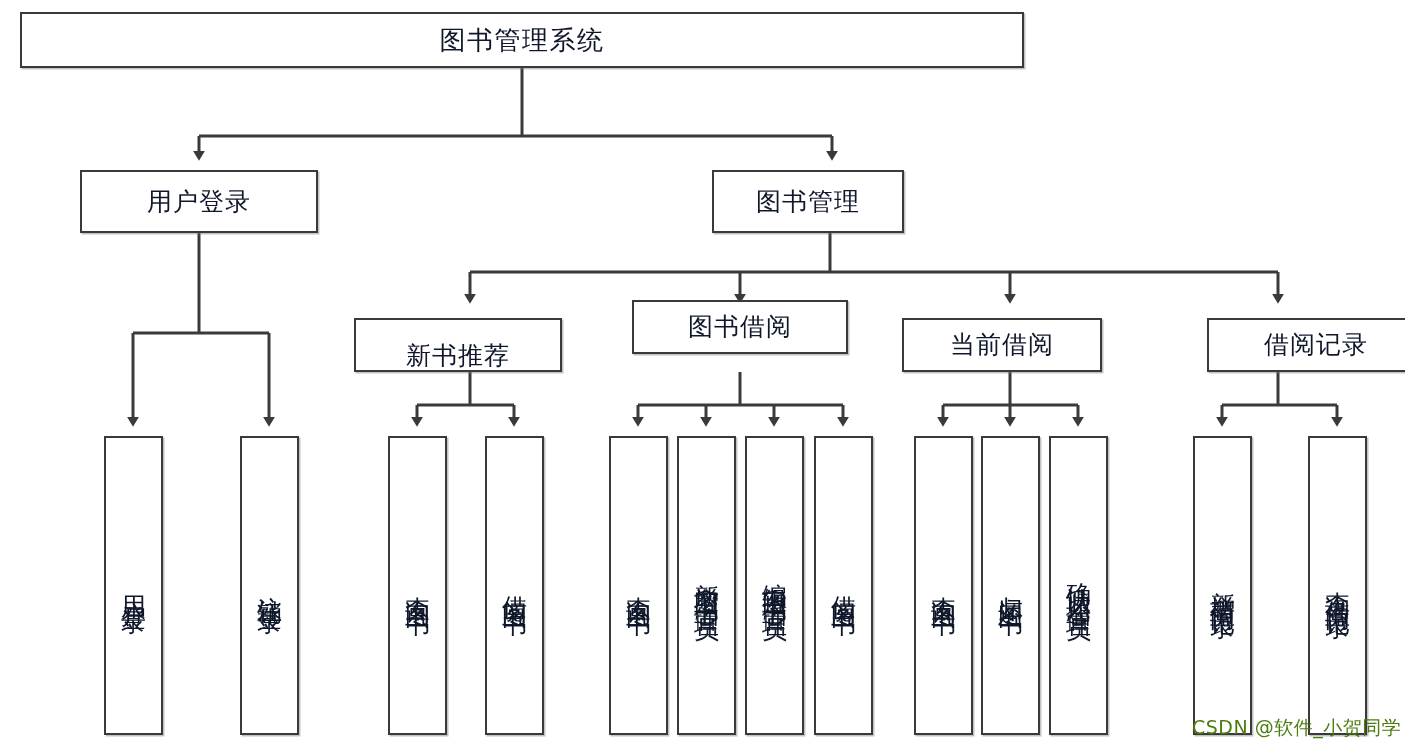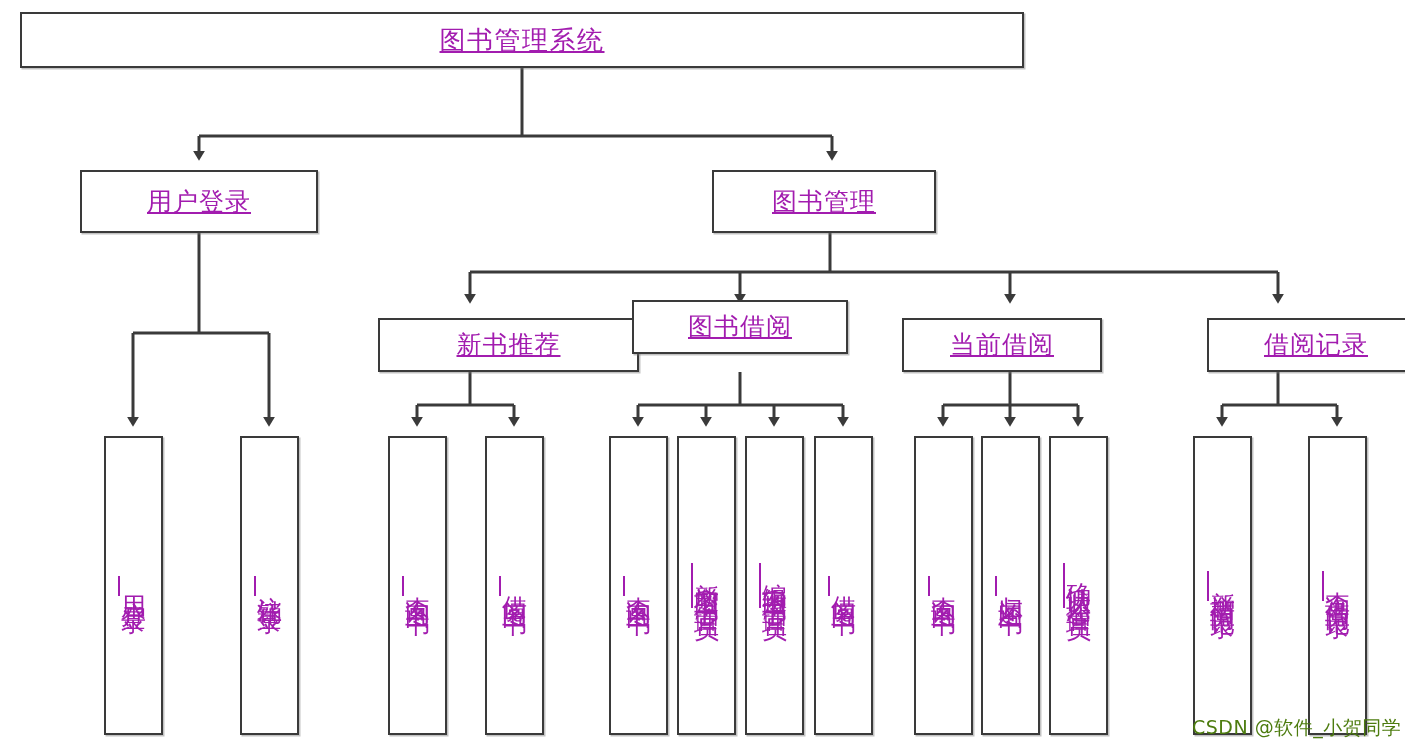--- a/index.html
+++ b/index.html
@@ -30,25 +30,24 @@
     position: absolute;
     box-sizing: border-box;
     background: #ffffff;
     border: 2.5px solid #3a3a3a;
     display: flex;
     align-items: center;
     justify-content: center;
     box-shadow: 1.5px 1.5px 0 rgba(120,120,120,0.45);
   }
   .node-label {
-    color: #a21caf;
+    color: #0f172a;
     text-align: center;
     line-height: 1.18;
     white-space: nowrap;
-    text-decoration: underline;
   }
   .node.horizontal .node-label {
     font-size: 25px;
     letter-spacing: 1px;
   }
   .node.root .node-label {
     font-size: 26px;
     letter-spacing: 1.5px;
   }
   .node.vertical {
@@ -127,25 +126,25 @@
     </g>
   </svg>
 
   <div class="node root horizontal" style="left:20px; top:12px; width:1004px; height:56px;">
     <span class="node-label">图书管理系统</span>
   </div>
 
   <div class="node horizontal" style="left:80px; top:170px; width:238px; height:63px;">
     <span class="node-label">用户登录</span>
   </div>
-  <div class="node horizontal" style="left:712px; top:170px; width:224px; height:63px;">
+  <div class="node horizontal" style="left:712px; top:170px; width:192px; height:63px;">
     <span class="node-label">图书管理</span>
   </div>
 
-  <div class="node horizontal" style="left:378px; top:318px; width:261px; height:54px;">
+  <div class="node horizontal" style="left:354px; top:318px; width:208px; height:54px;align-items:flex-end;">
     <span class="node-label">新书推荐</span>
   </div>
   <div class="node horizontal" style="left:632px; top:300px; width:216px; height:54px;">
     <span class="node-label">图书借阅</span>
   </div>
   <div class="node horizontal" style="left:902px; top:318px; width:200px; height:54px;">
     <span class="node-label">当前借阅</span>
   </div>
   <div class="node horizontal" style="left:1170px; top:318px; width:218px; height:54px;margin-left:37px;">
     <span class="node-label">借阅记录</span>

